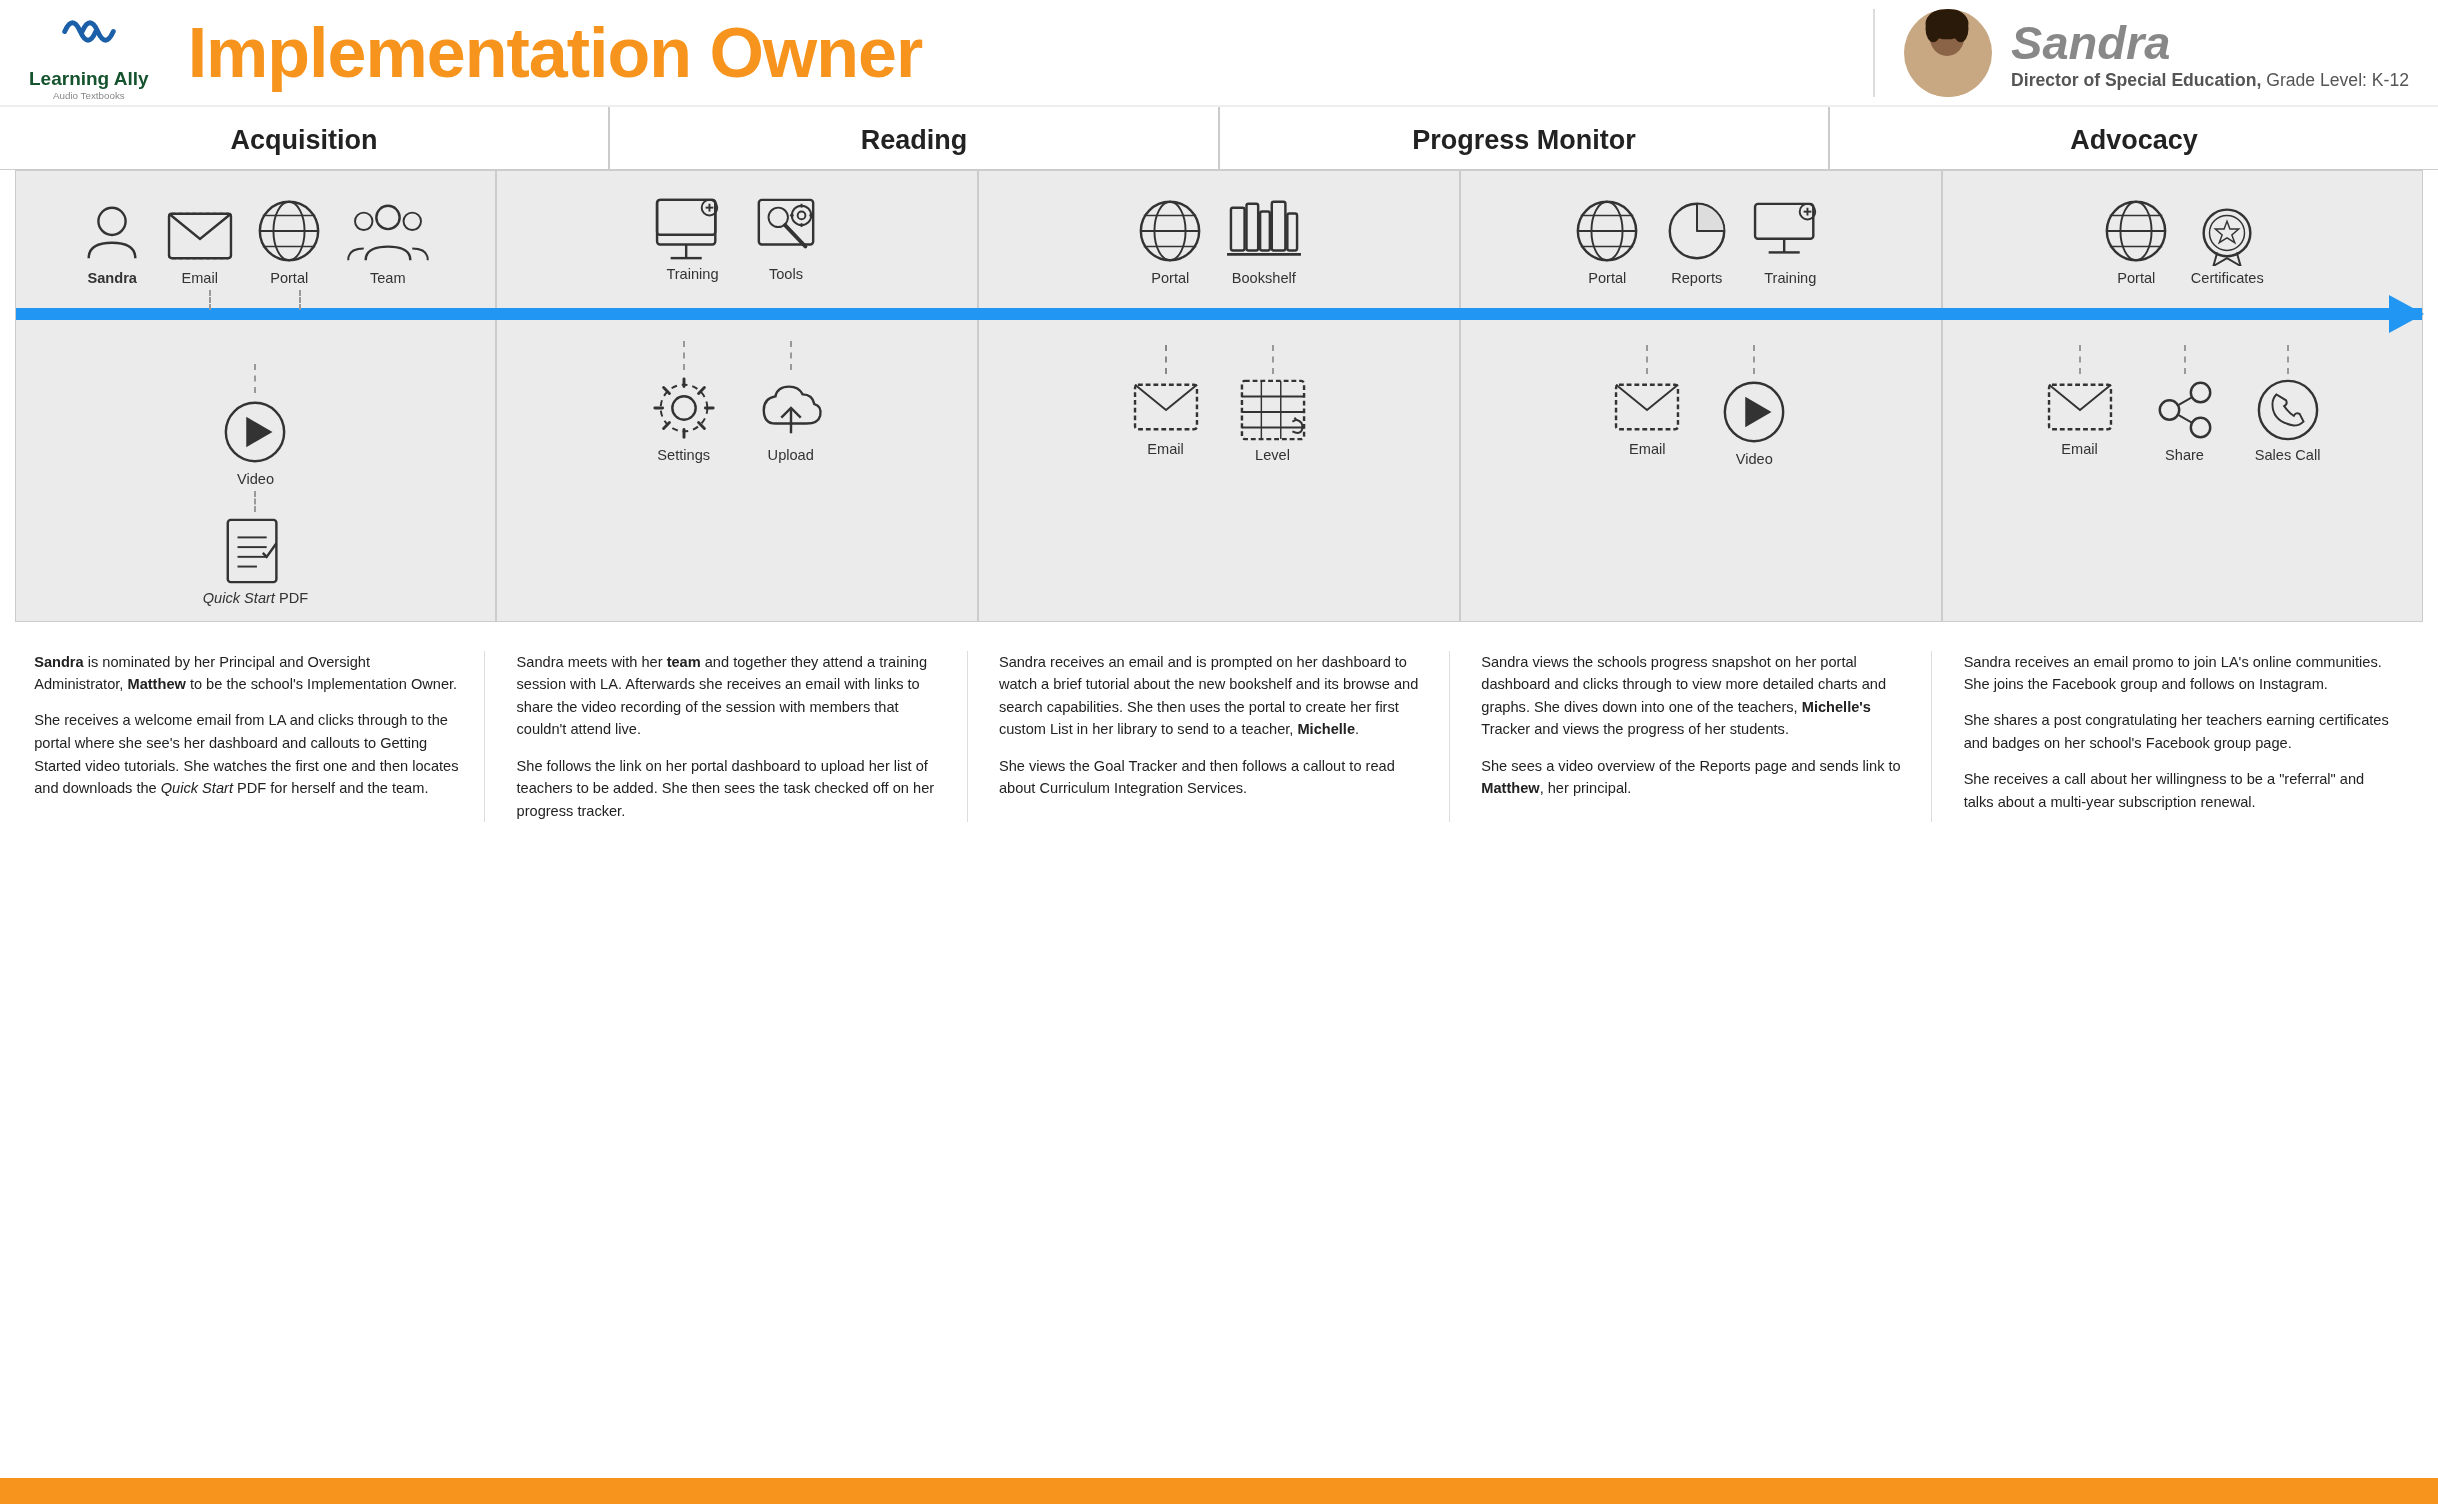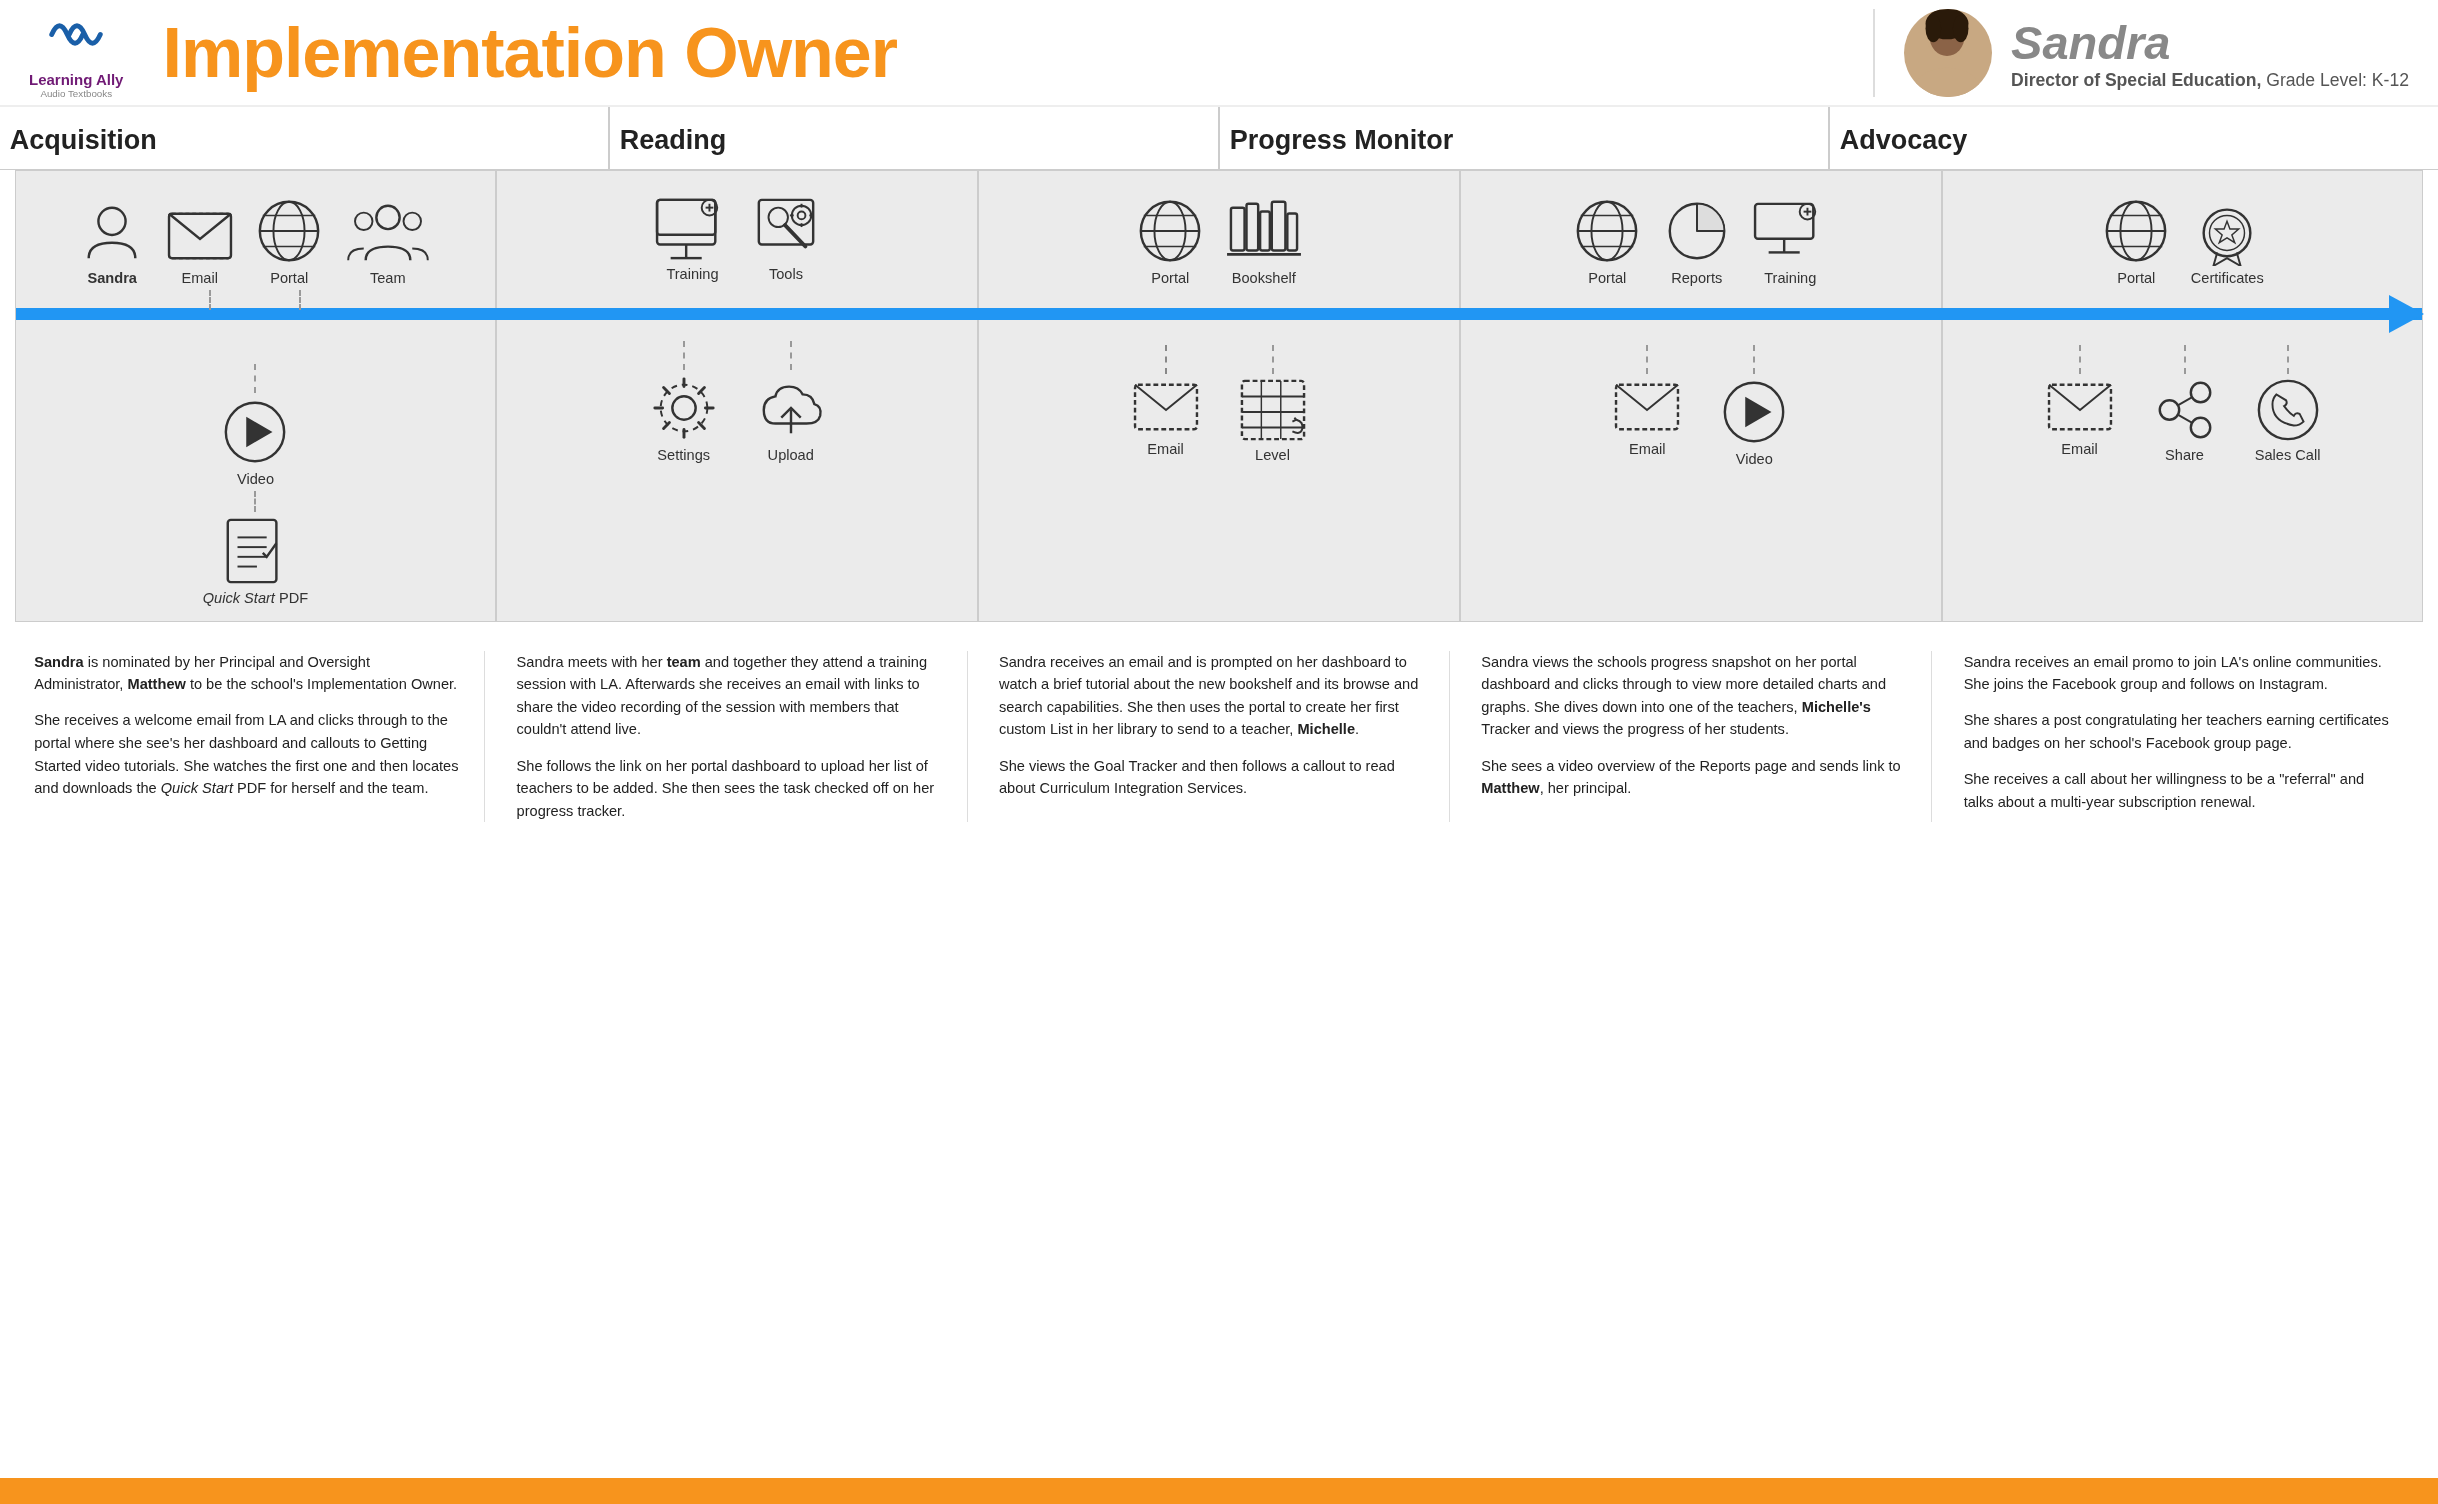--- a/index.html
+++ b/index.html
@@ -90,20 +90,21 @@
     .text-col:last-child { border-right: none; }
     .text-col p { margin-bottom: 13.7px; }
     .text-col p:last-child { margin-bottom: 0; }
 
     .phase-title-row {
       display: flex;
       border-bottom: 1px solid #ccc;
     }
     .phase-title-cell {
       flex: 1;
+      text-align: center;
       font-size: 27px;
       font-weight: bold;
       color: #222;
       padding: 17.6px 9.8px 13.7px 9.8px;
       border-right: 2px solid #ccc;
     }
     .phase-title-cell:last-child { border-right: none; }
 
     .journey-wrapper {
       background: #ebebeb;
@@ -203,21 +204,21 @@
 
 <div class="page-wrapper">
 
   <div class="header">
     <div class="logo-area">
 
       <svg width="68" height="54" viewBox="0 0 70 55">
         <path d="M10 28 Q18 10 26 28 Q34 46 42 28" fill="none" stroke="#1a5fa8" stroke-width="5" stroke-linecap="round"></path>
         <path d="M28 28 Q36 10 44 28 Q52 46 60 28" fill="none" stroke="#1a5fa8" stroke-width="5" stroke-linecap="round"></path>
       </svg>
-      <div style="font-size:15px;color:#701a75;font-weight:bold;margin-top:10px;">Learning Ally</div>
+      <div style="font-size:19px;color:#14532d;font-weight:bold;margin-top:10px;">Learning Ally</div>
       <div style="font-size:9.8px;color:#888;text-align:center;">Audio Textbooks</div>
     </div>
 
     <div class="header-title">Implementation Owner</div>
 
     <div class="persona-area">
 
       <div class="persona-photo">
         <svg width="83" height="88" viewBox="0 0 85 90">
           <ellipse cx="42" cy="30" rx="20" ry="22" fill="#c8a882"></ellipse>

